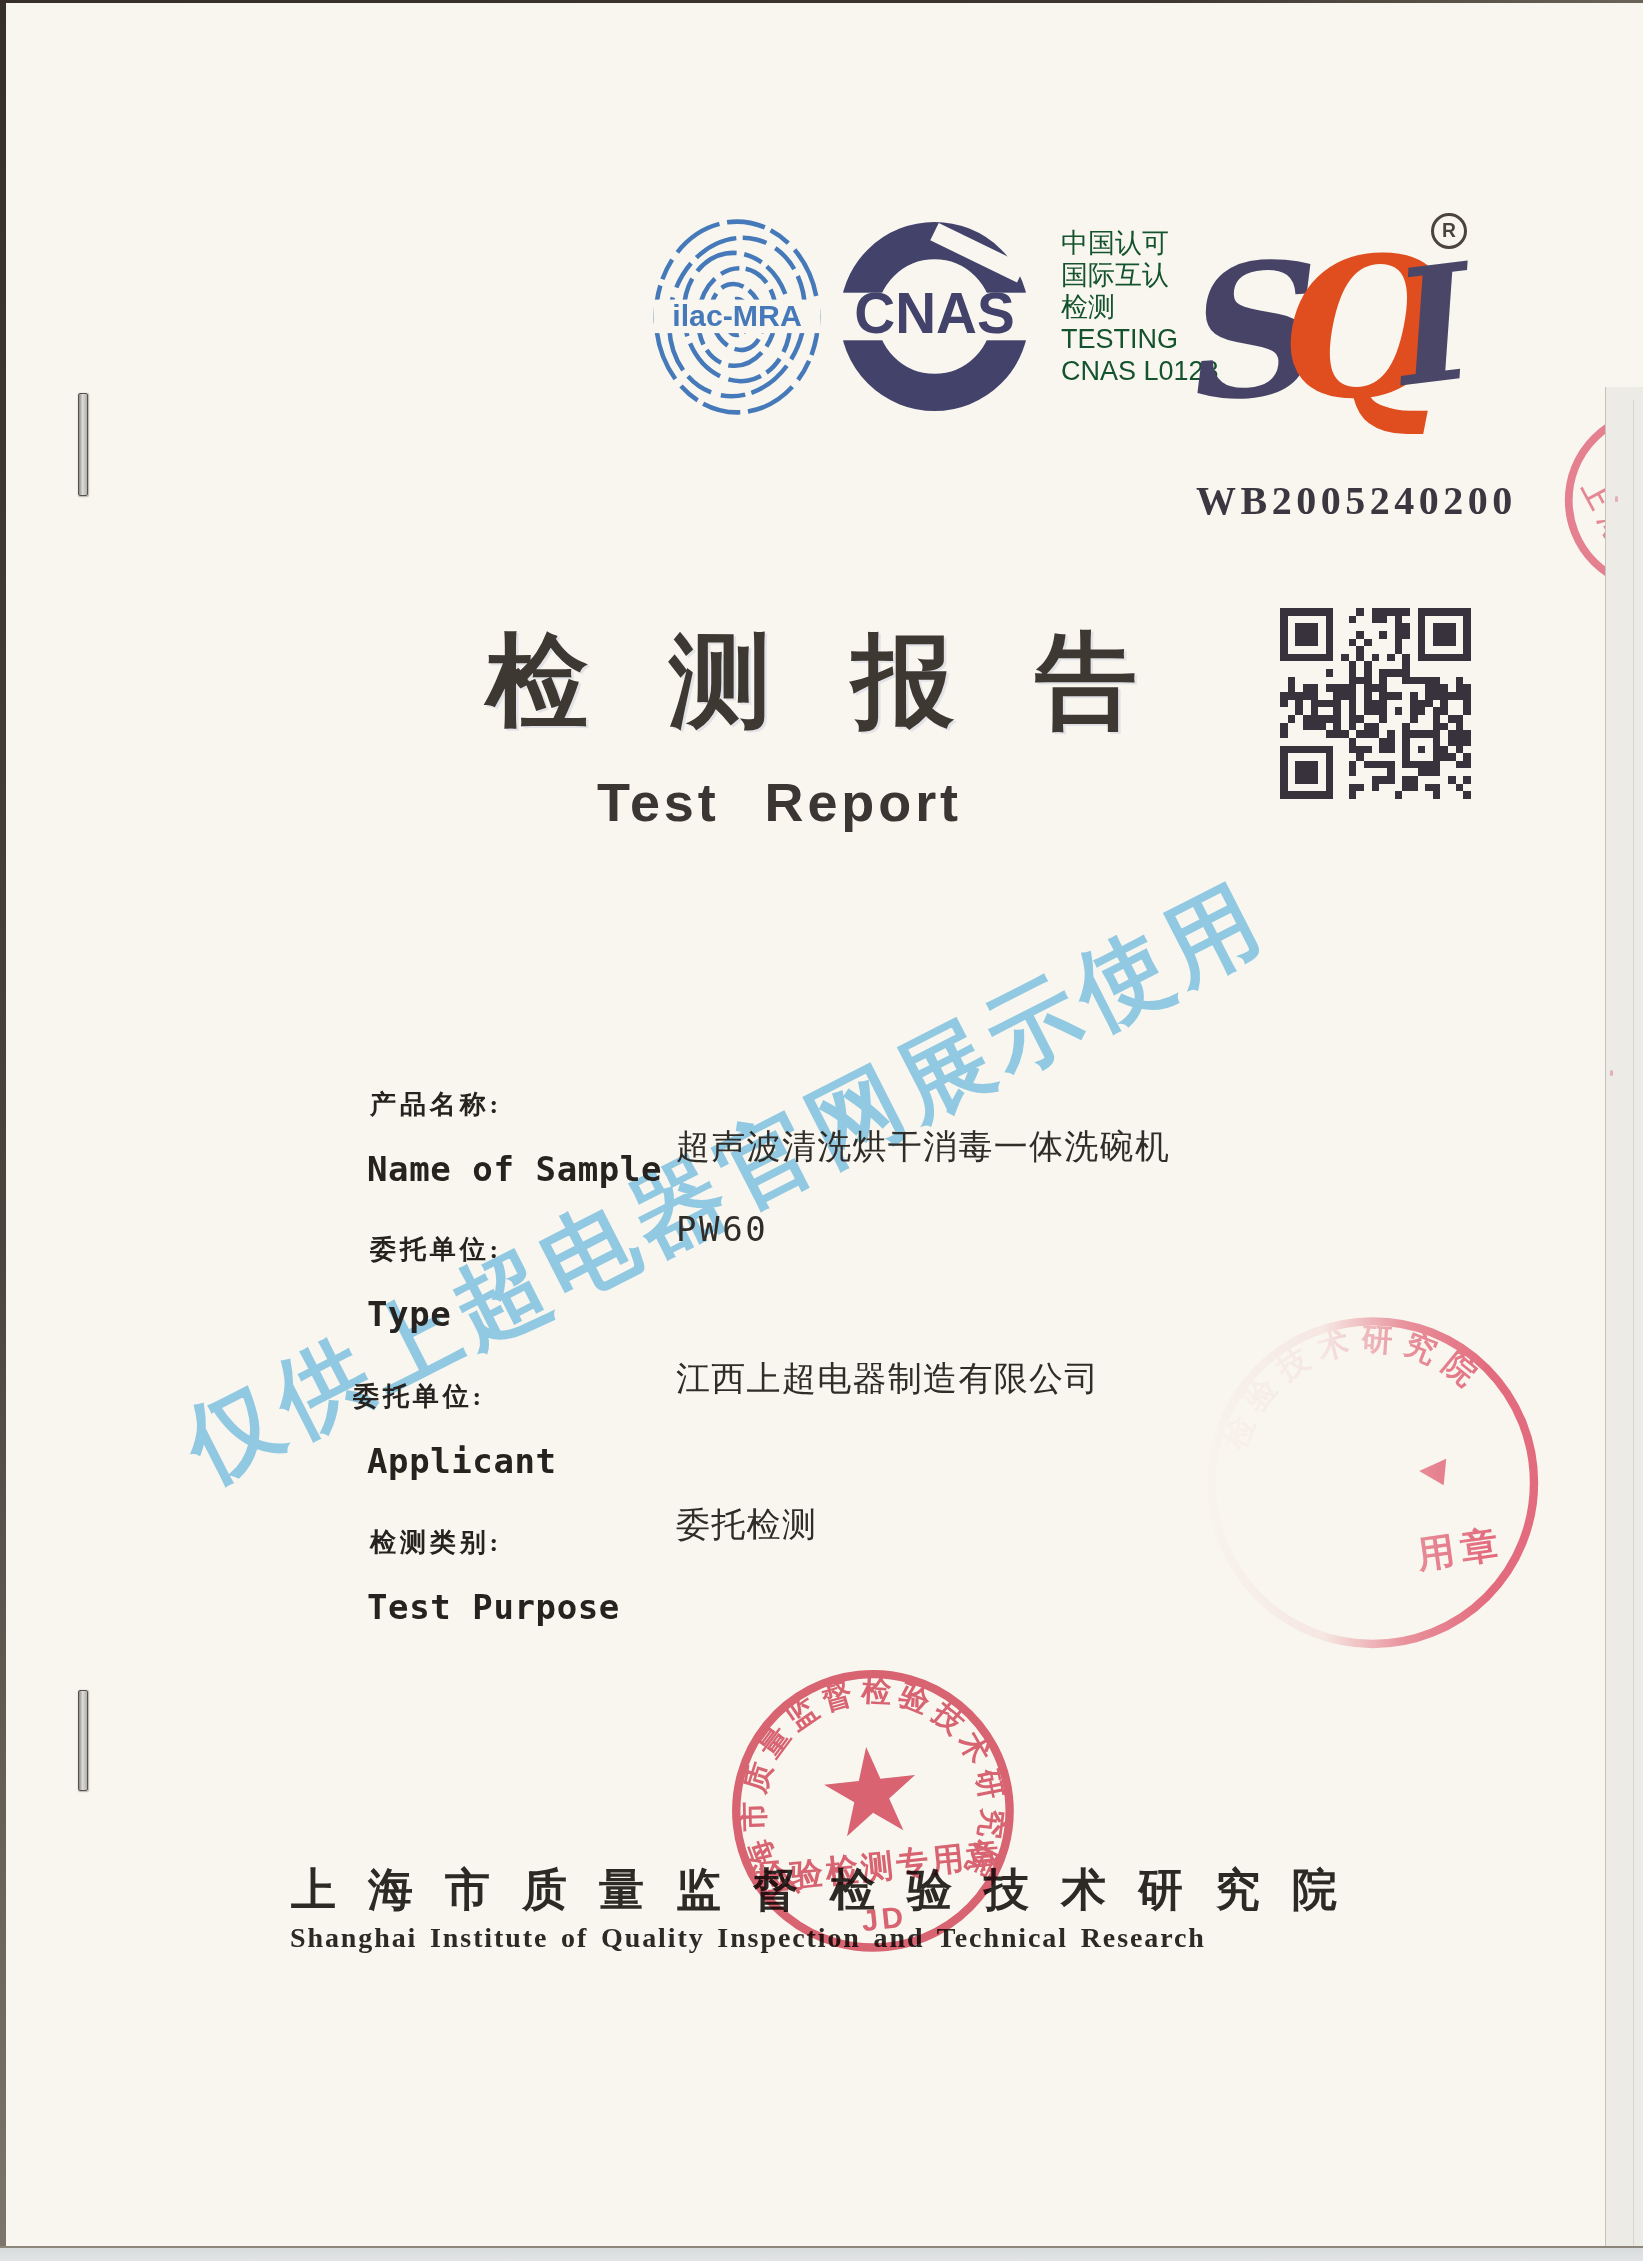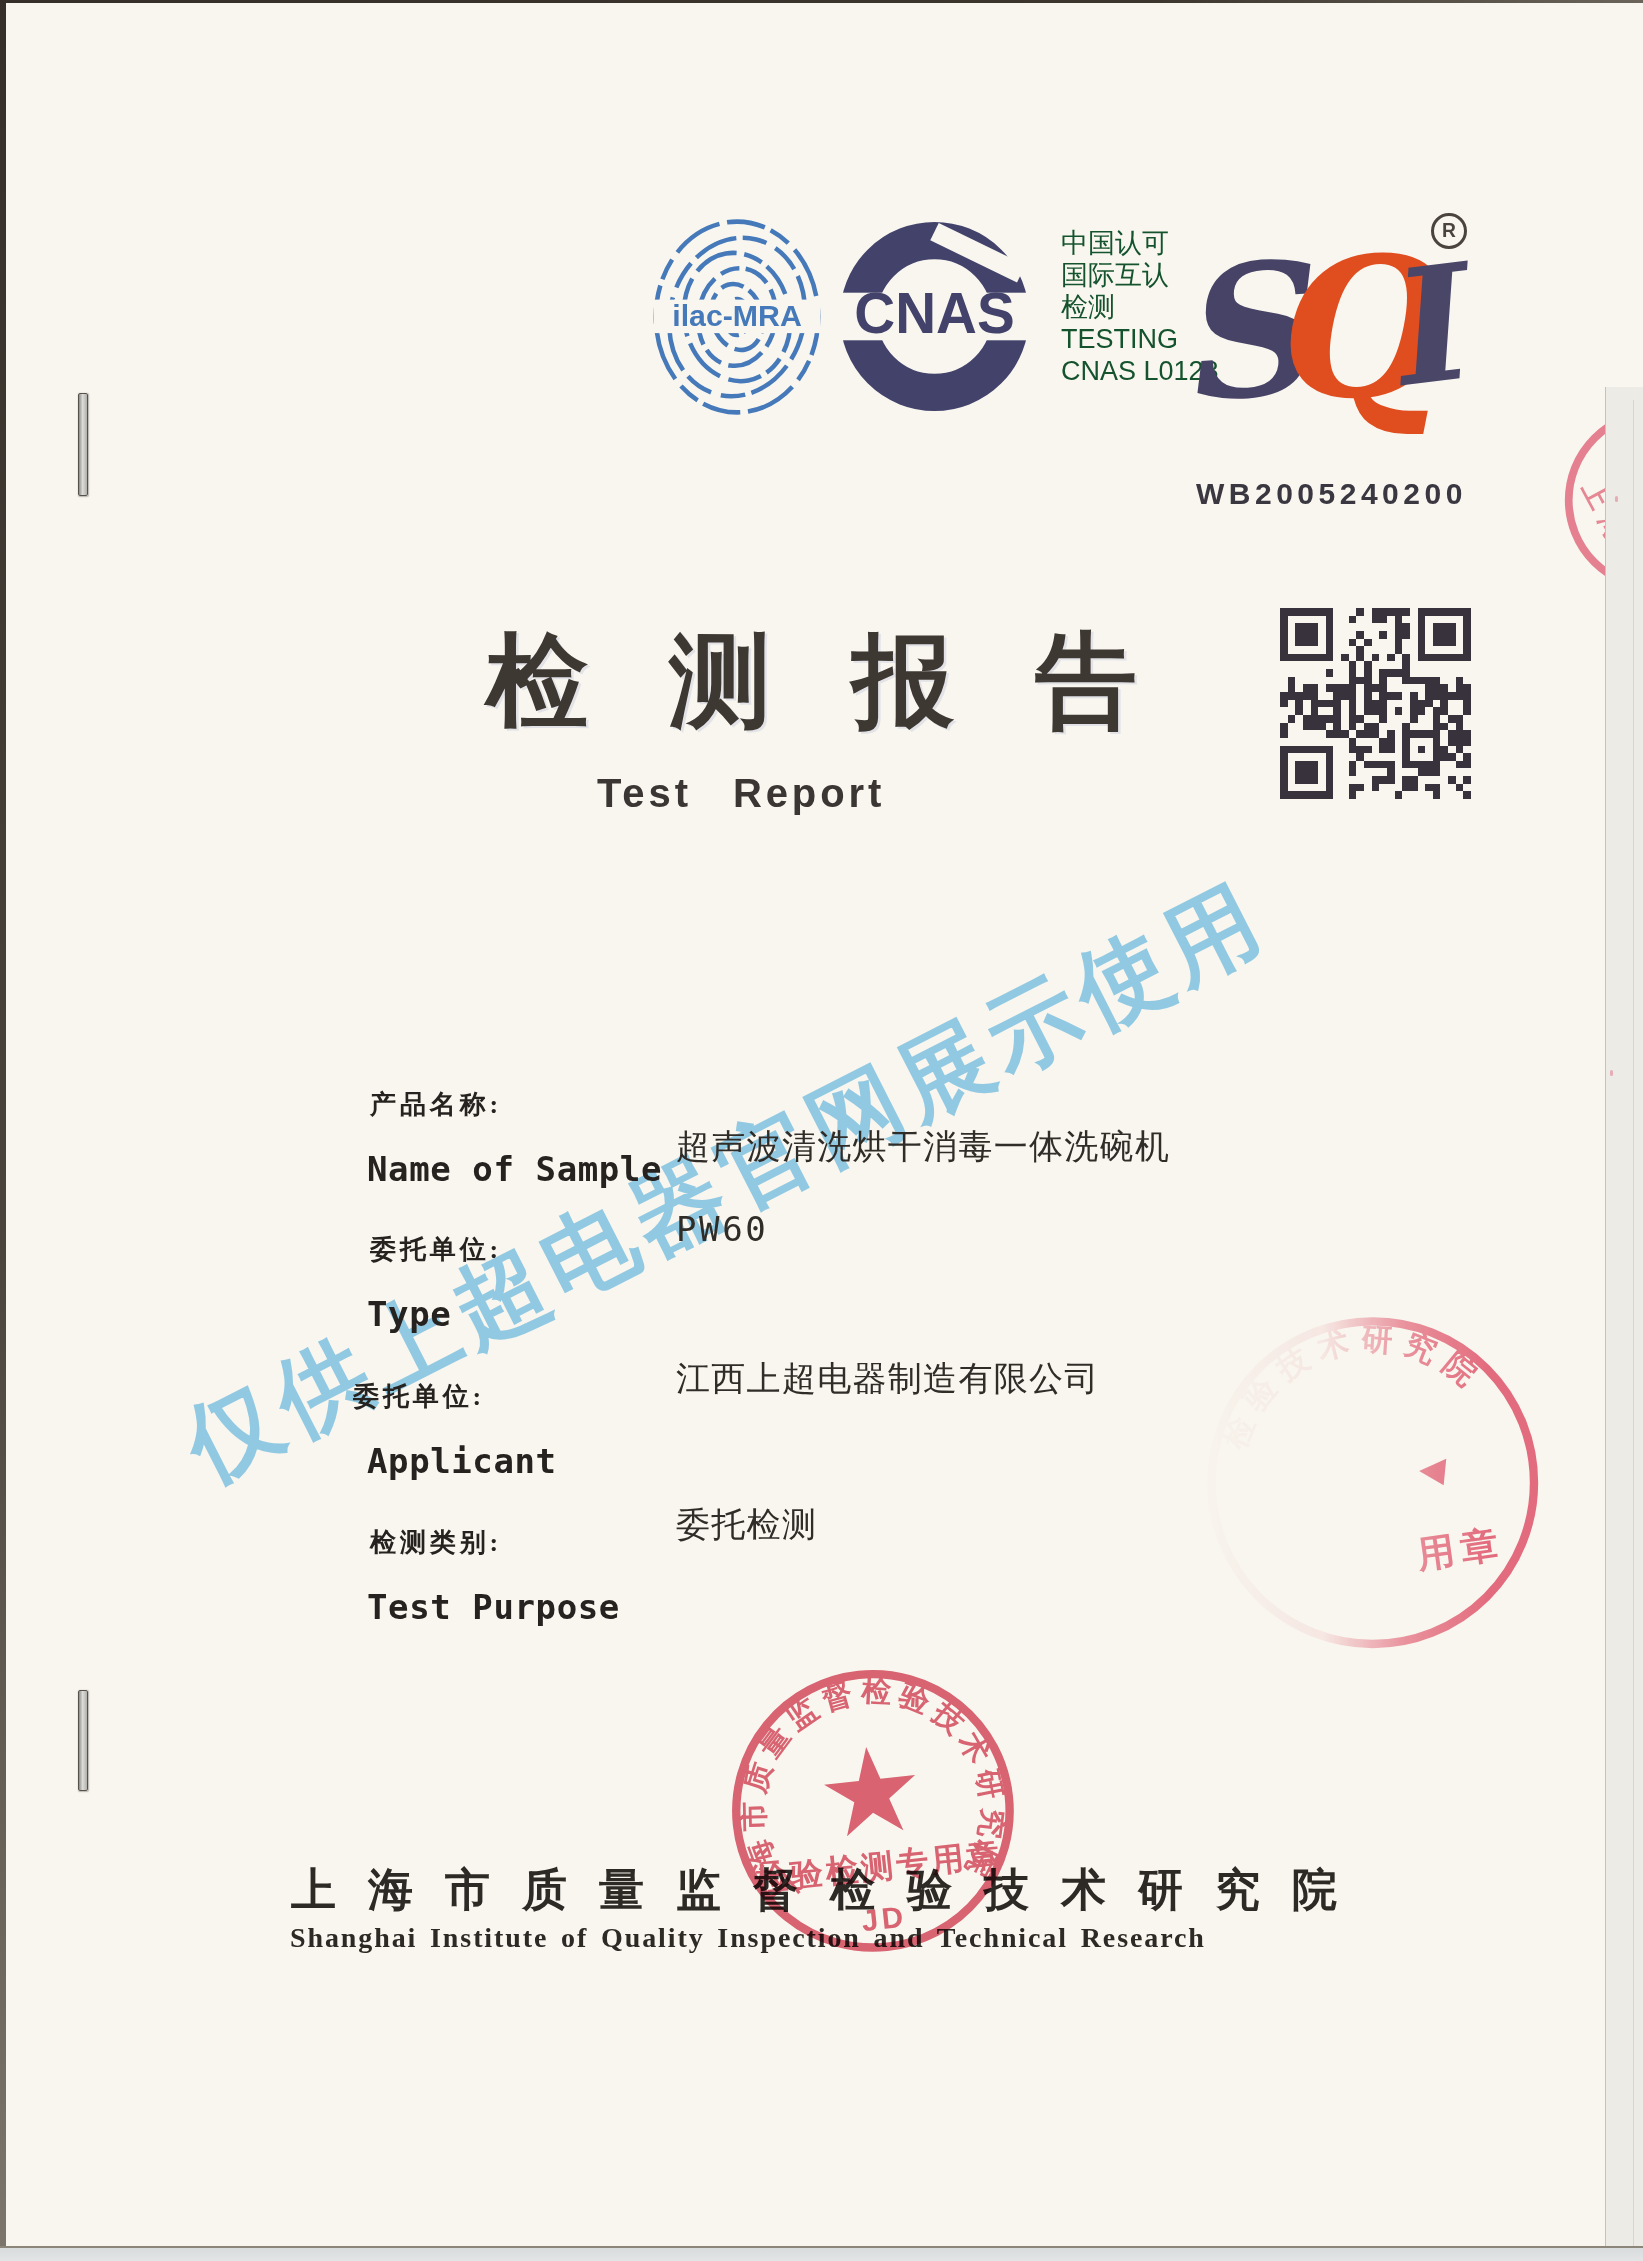--- a/index.html
+++ b/index.html
@@ -17,27 +17,27 @@
   .staple{width:8.4px;border:0.6px solid #55524c;border-radius:1.9px;
           background:linear-gradient(90deg,#8f8d88,#dcdcd9 45%,#b2b0ab);box-shadow:0.6px 0.6px 1.3px rgba(60,55,50,.35);}
   
   .accr-block{left:1061px;top:227px;width:213px;color:#14532d;
               font-family:Liberation Sans, sans-serif;font-size:27px;line-height:32px;}
   .sqi-letter{font-family:"DejaVu Serif",serif;font-style:italic;font-weight:bold;line-height:1;}
   .reg-mark{left:1431px;top:213px;width:30px;height:30px;border:3.2px solid #4b443e;border-radius:50%;
             color:#4b443e;font-family:"Liberation Sans",sans-serif;font-weight:bold;font-size:19.3px;
             display:flex;align-items:center;justify-content:center;}
   
-  .report-no{left:1196px;top:477px;font-family:Liberation Sans, sans-serif;font-weight:bold;
-             font-size:30px;letter-spacing:4.5px;color:#3a3741;text-align:center;}
+  .report-no{left:1196px;top:477px;font-family:Liberation Serif, serif;font-weight:bold;
+             font-size:40px;letter-spacing:4.5px;color:#3a3741;text-align:center;}
   
   .title-cn{left:486px;top:614px;font-size:102px;font-weight:bold;letter-spacing:81px;color:#3e3833;
             white-space:nowrap;text-shadow:2.6px 1.9px 0 rgba(110,120,185,.15);}
   .title-en{left:597px;top:771px;font-family:"Liberation Sans",sans-serif;font-weight:bold;
-            font-size:40px;letter-spacing:3.9px;word-spacing:26px;color:#3b3633;}
+            font-size:54px;letter-spacing:3.9px;word-spacing:26px;color:#3b3633;}
   
   .watermark{left:193px;top:1392px;font-family:"Liberation Sans",sans-serif;font-weight:bold;
              font-size:92px;letter-spacing:7.7px;color:rgba(98,180,220,.68);white-space:nowrap;
              transform:rotate(-27deg);transform-origin:0 50%;z-index:1;}
   .content{z-index:2;}
   .label-cn{font-weight:bold;font-size:26px;letter-spacing:3.9px;color:#26221f;white-space:nowrap;}
   .label-en{font-family:"DejaVu Sans Mono",monospace;font-size:34px;letter-spacing:0.6px;color:#26221f;white-space:nowrap;font-weight:bold;}
   .value-cn{font-size:34px;letter-spacing:1.3px;color:#302c28;white-space:nowrap;}
   .value-mono{font-family:"DejaVu Sans Mono",monospace;font-size:34px;letter-spacing:2.6px;color:#302c28;}
   

